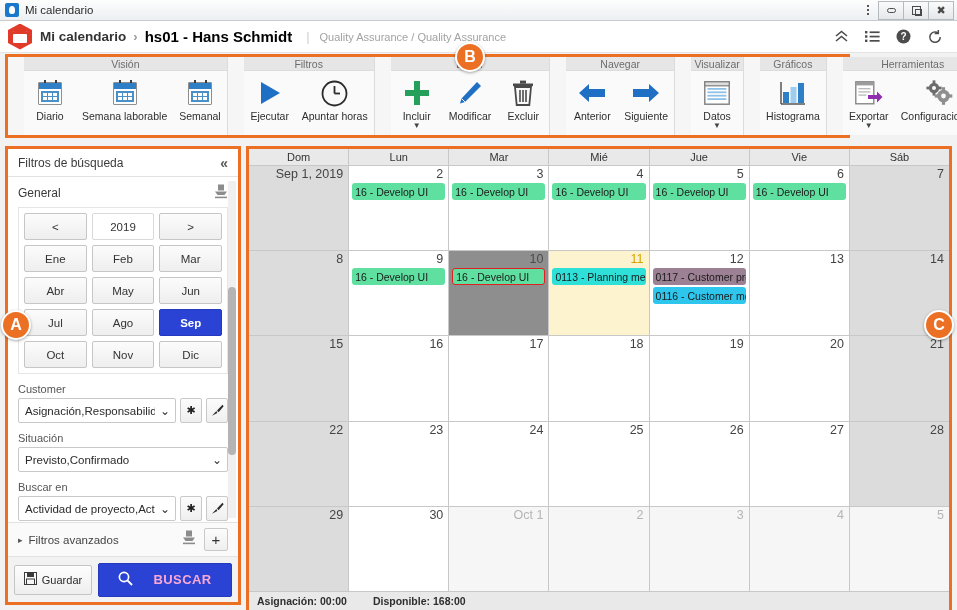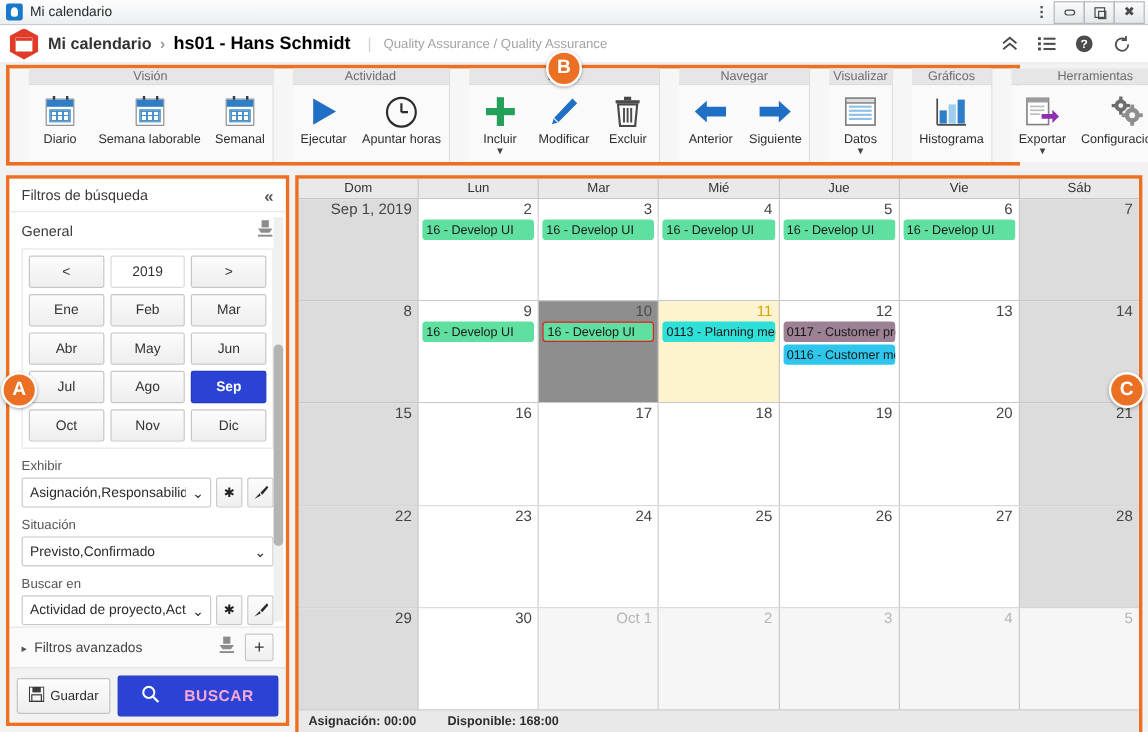--- a/index.html
+++ b/index.html
@@ -347,21 +347,21 @@
                 <span class="pin" style="left:16px"></span>
                 <span class="top"></span>
                 <span class="grid"></span>
               </span>
             </div>
             <div class="lbl">Semanal</div>
           </div>
         </div>
       </div>
       <div class="rgroup">
-        <div class="rglabel">Actividad</div>
+        <div class="rglabel">Filtros</div>
         <div class="rgbody">
           <div class="ritem">
             <div class="ico">
               <svg width="28" height="26" viewBox="0 0 28 26">
                 <path d="M5 2 L24 13 L5 24 Z" fill="#1f6fc4"></path>
               </svg>
             </div>
             <div class="lbl">Ejecutar</div>
           </div>
           <div class="ritem">
@@ -555,21 +555,21 @@
               <div class="mbtn active">Sep</div>
             </div>
             <div class="mrow">
               <div class="mbtn">Oct</div>
               <div class="mbtn">Nov</div>
               <div class="mbtn">Dic</div>
             </div>
           </div>
         <div id="sb-fields">
             <div class="fld">
-              <div class="fld-label">Exhibir</div>
+              <div class="fld-label">Customer</div>
               <div class="fld-row">
                 <div class="selbox">
                   <span class="txt">Asignación,Responsabilidad</span>
                   <span class="chev">⌄</span>
                 </div>
                 <div class="minibtn" style="font-size: 11px;">✱</div>
                 <div class="minibtn">
                   <svg width="13" height="13" viewBox="0 0 13 13">
                     <path d="M11.5 0.8 L6 6.6 L7.6 8.2 L12.6 2.3 Z" fill="#2b2b2b"></path>
                     <path d="M5.4 7.1 L1 11.8 L6.3 9 Z" fill="#2b2b2b"></path>

